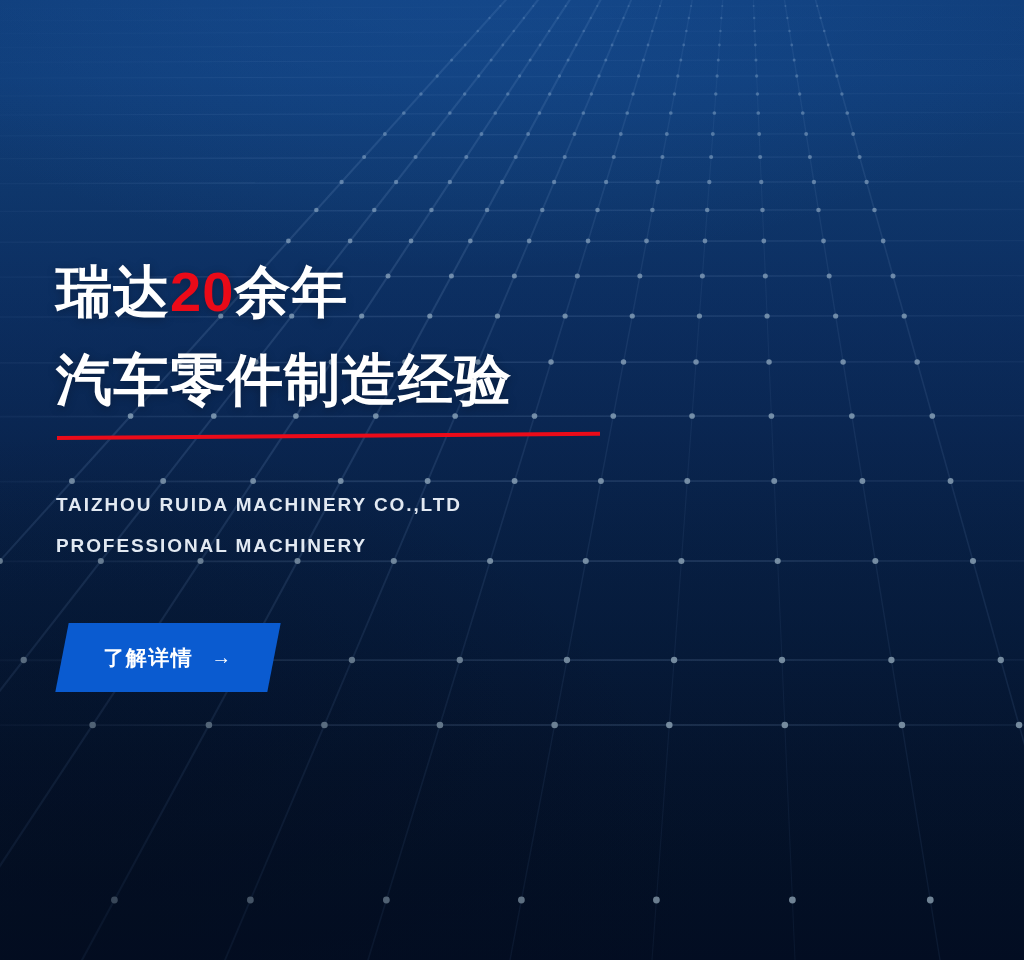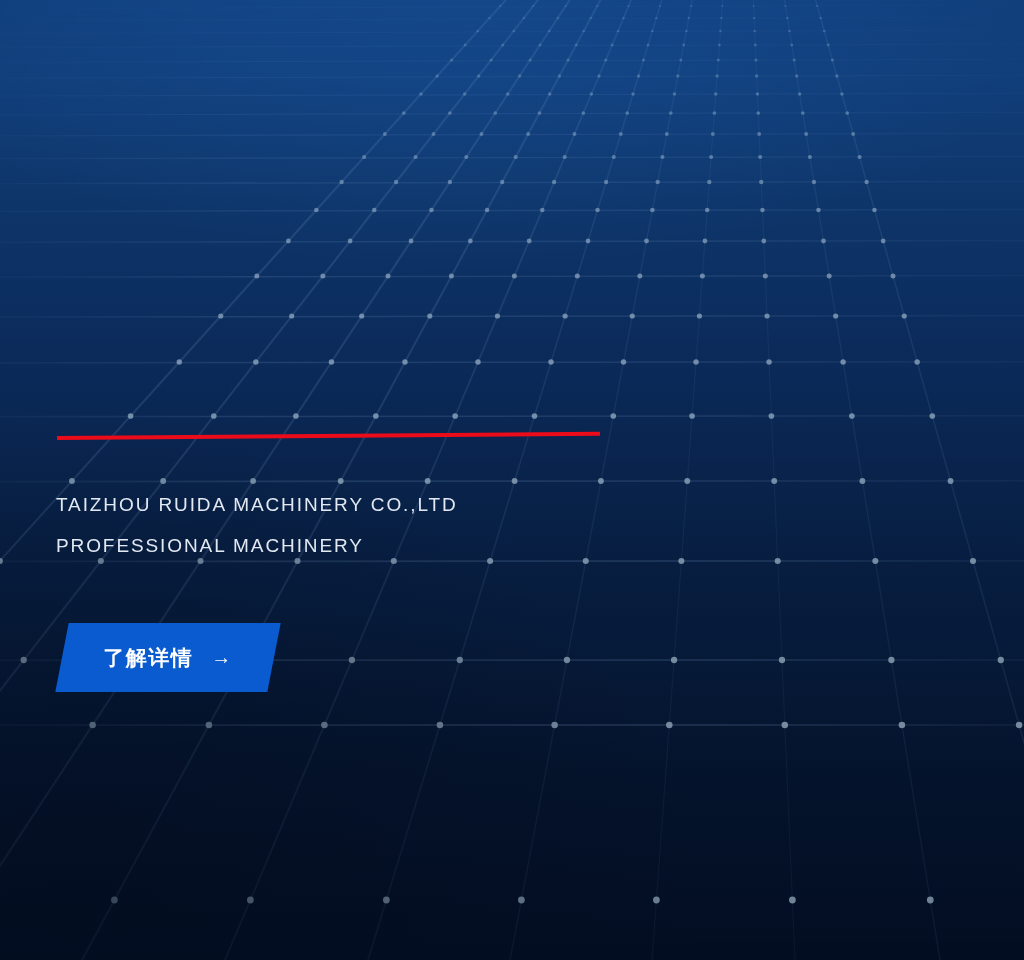--- a/index.html
+++ b/index.html
@@ -84,21 +84,21 @@
     transform: skewY(-0.45deg);
     transform-origin: left center;
   }
 
   .subtitle {
     position: absolute;
     left: 0;
     top: 484px;
     color: #e2e9f2;
     font-size: 19px;
-    font-weight: normal;
+    font-weight: bold;
     letter-spacing: 1.9px;
     line-height: 41px;
     white-space: nowrap;
   }
   .subtitle .sub-line { display: block; }
 
   
   .cta {
     position: absolute;
     left: 6px;
@@ -424,20 +424,24 @@
         <circle cx="656.4189852700491" cy="900" r="3.3800000000000003" fill="#a8c4dc" opacity="0.9199999999999999"></circle>
         <circle cx="792.3977086743045" cy="900" r="3.3800000000000003" fill="#a8c4dc" opacity="0.9199999999999999"></circle>
         <circle cx="930.2782324058919" cy="900" r="3.3800000000000003" fill="#a8c4dc" opacity="0.9199999999999999"></circle>
       </g>
   </svg>
 
   <div class="wash"></div>
 
   <div class="content">
 
+    <h1 class="headline">
+      <span class="hl-line"><span>瑞达</span><span class="hl-accent">20</span><span>余年</span></span>
+      <span class="hl-line">汽车零件制造经验</span>
+    </h1>
 
     <div class="rule"></div>
 
     <div class="subtitle">
       <span class="sub-line">TAIZHOU RUIDA MACHINERY CO.,LTD</span>
       <span class="sub-line">PROFESSIONAL MACHINERY</span>
     </div>
 
     <button class="cta">
       <span class="cta-inner">

